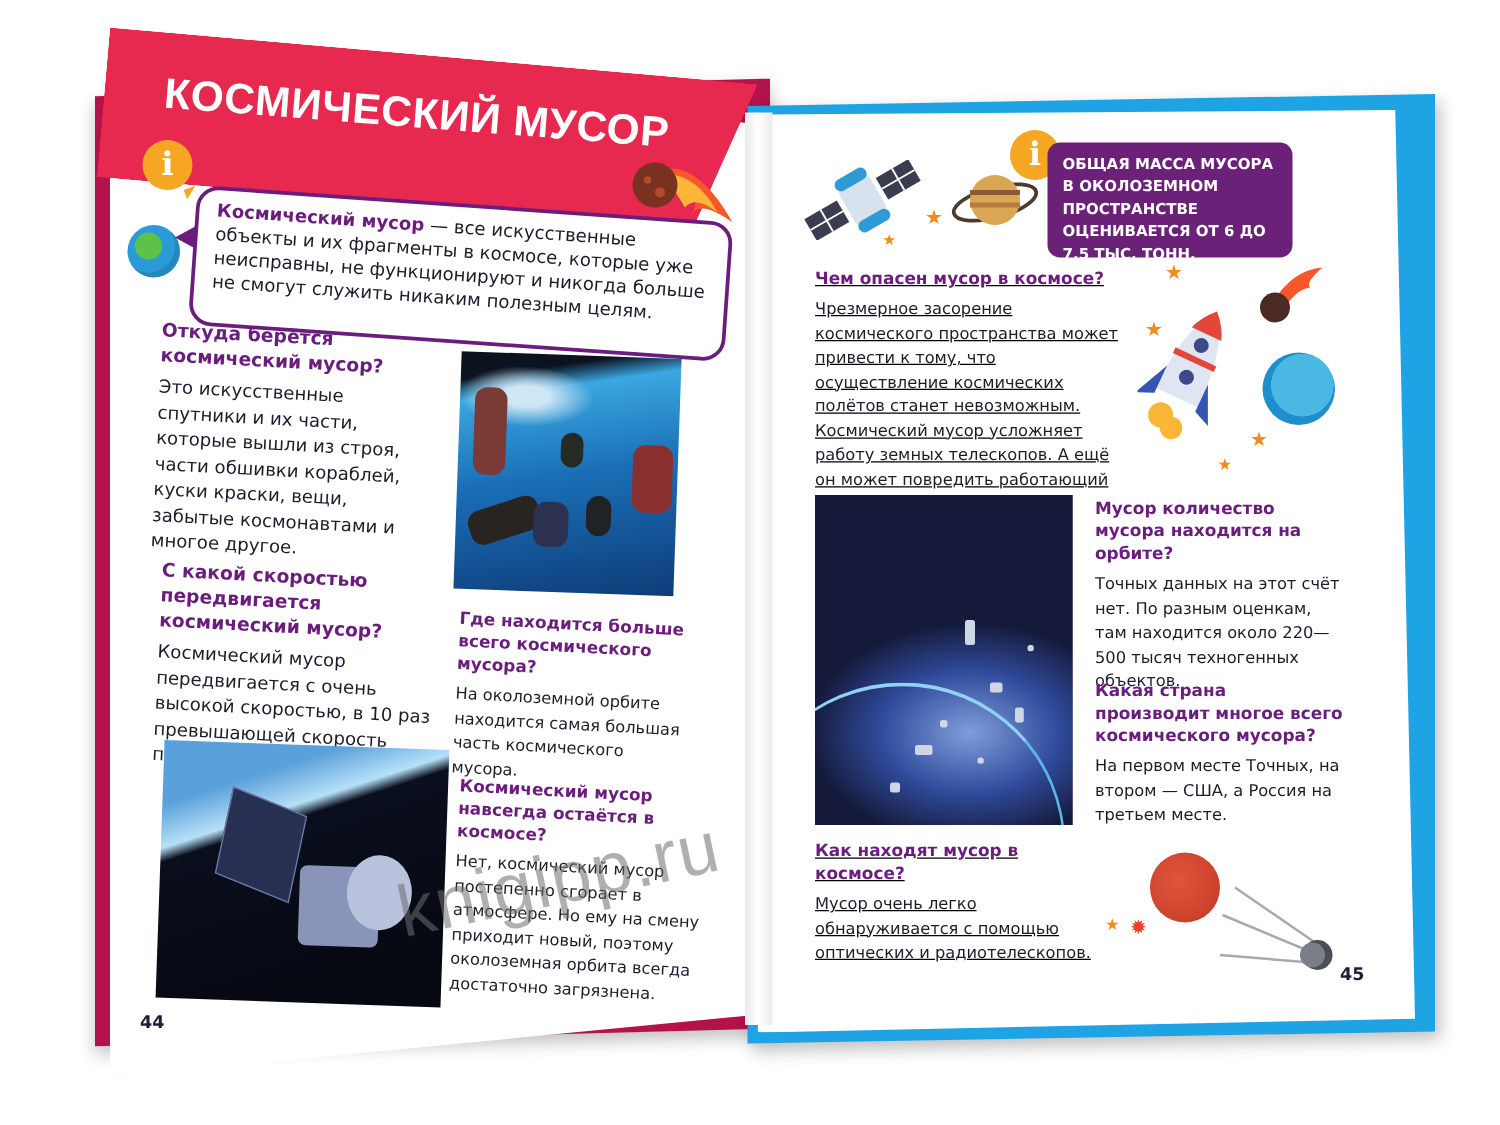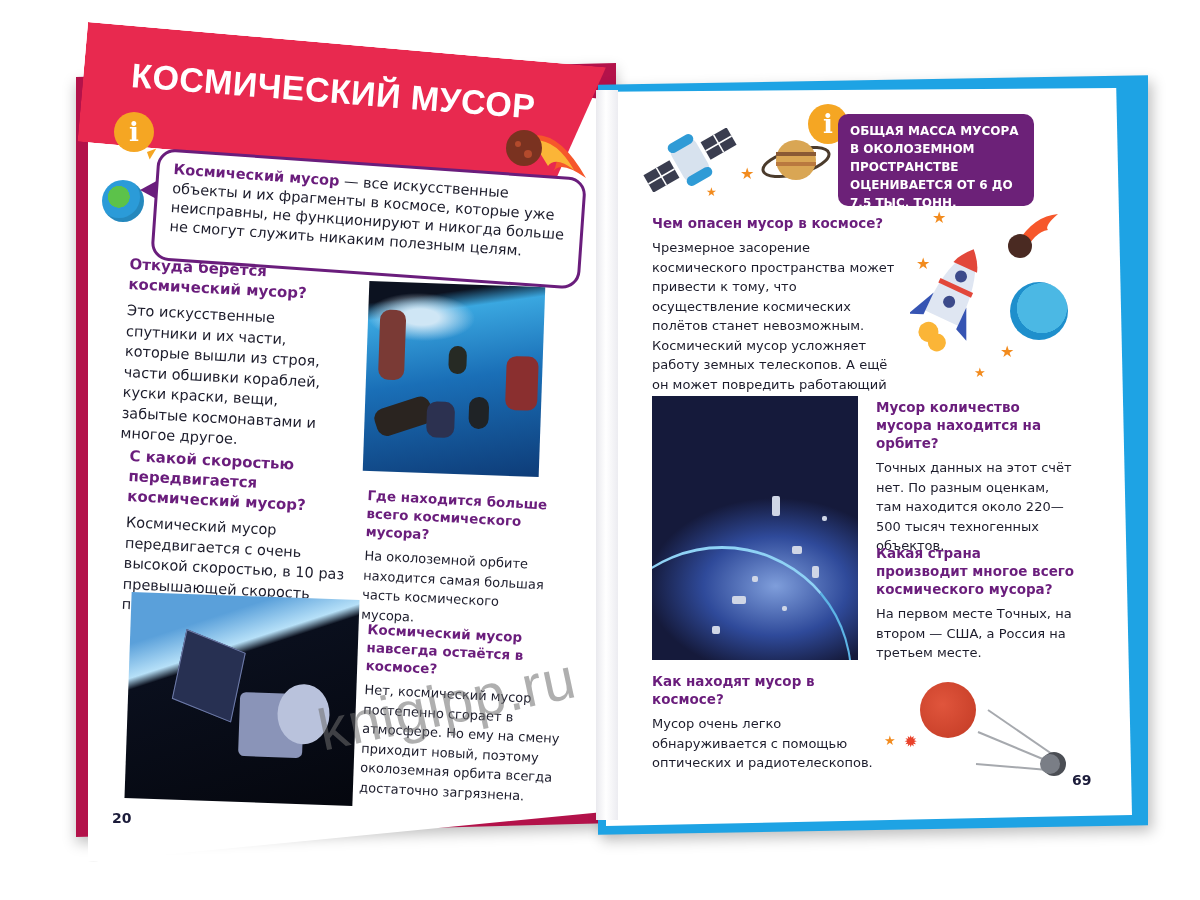--- a/index.html
+++ b/index.html
@@ -107,21 +107,21 @@
     <div class="q-small">Космический мусор навсегда остаётся в космосе?</div>
     <div class="a-small">Нет, космический мусор постепенно сгорает в атмосфере. Но ему на смену приходит новый, поэтому околоземная орбита всегда достаточно загрязнена.</div>
   </div>
 
   <div class="photo photo-satellite">
     <div style="position:absolute;left:50px;top:46px;width:60px;height:70px;background:#273052;transform:skew(-10deg,20deg);border:1px solid #6e7ba8;"></div>
     <div style="position:absolute;left:112px;top:96px;width:64px;height:64px;background:#8a94b8;border-radius:6px;"></div>
     <div style="position:absolute;left:150px;top:86px;width:52px;height:60px;background:#b9c2dc;border-radius:50%;"></div>
   </div>
 
-  <div class="page-num" style="left:112px;top:810px;">20</div>
+  <div class="page-num" style="left:112px;top:810px;">44</div>
 
   <div class="page page-right"></div>
   <div class="gutter"></div>
 
   <svg style="position:absolute;left:640px;top:128px;" width="100" height="64" viewBox="0 0 100 64">
     <g transform="rotate(-30 50 32)">
       <rect x="2" y="22" width="30" height="20" fill="#3a3d4f"></rect>
       <line x1="17" y1="22" x2="17" y2="42" stroke="#fff" stroke-width="1.5"></line>
       <line x1="2" y1="32" x2="32" y2="32" stroke="#fff" stroke-width="1.5"></line>
       <rect x="68" y="22" width="30" height="20" fill="#3a3d4f"></rect>
@@ -162,21 +162,21 @@
   <svg style="position:absolute;left:1004px;top:212px;" width="56" height="50" viewBox="0 0 56 50">
     <path d="M14 30 Q30 4 54 2 Q40 14 44 18 Q30 20 20 42Z" fill="#f6572b"></path>
     <circle cx="16" cy="34" r="12" fill="#4a2a22"></circle>
   </svg>
   <div style="position:absolute;left:1010px;top:282px;width:58px;height:58px;border-radius:50%;background:radial-gradient(circle at 55% 45%, #4bb8e4 0 55%, #1e8fcc 56%);"></div>
   <div class="star" style="left:932px;top:210px;">★</div>
   <div class="star" style="left:916px;top:256px;">★</div>
   <div class="star" style="left:1000px;top:344px;">★</div>
   <div class="star" style="left:974px;top:366px;font-size:13px;">★</div>
 
-  <div style="position:absolute;left:652px;top:214px;width:255px;">
+  <div style="position:absolute;left:652px;top:214px;width:255px;text-decoration:underline;">
     <div class="q-small">Чем опасен мусор в космосе?</div>
     <div class="a-small">Чрезмерное засорение космического пространства может привести к тому, что осуществление космических полётов станет невозможным. Космический мусор усложняет работу земных телескопов. А ещё он может повредить работающий спутник или нанести вред космонавту.</div>
   </div>
 
   <div class="photo photo-debris">
     <div style="position:absolute;left:-60px;top:150px;width:260px;height:260px;border-radius:50%;border-top:3px solid #8fd2f5;border-right:2px solid #5db5e6;"></div>
     <div class="dot" style="left:120px;top:100px;width:8px;height:20px;"></div>
     <div class="dot" style="left:140px;top:150px;width:10px;height:8px;"></div>
     <div class="dot" style="left:100px;top:180px;width:6px;height:6px;"></div>
     <div class="dot" style="left:160px;top:170px;width:7px;height:12px;"></div>
@@ -189,32 +189,32 @@
   <div style="position:absolute;left:876px;top:398px;width:200px;">
     <div class="q-small">Мусор количество мусора находится на орбите?</div>
     <div class="a-small">Точных данных на этот счёт нет. По разным оценкам, там находится около 220—500 тысяч техногенных объектов.</div>
   </div>
 
   <div style="position:absolute;left:876px;top:544px;width:200px;">
     <div class="q-small">Какая страна производит многое всего космического мусора?</div>
     <div class="a-small">На первом месте Точных, на втором — США, а Россия на третьем месте.</div>
   </div>
 
-  <div style="position:absolute;left:652px;top:672px;width:225px;">
+  <div style="position:absolute;left:652px;top:672px;width:225px;text-decoration:underline;">
     <div class="q-small">Как находят мусор в космосе?</div>
     <div class="a-small">Мусор очень легко обнаруживается с помощью оптических и радиотелескопов.</div>
   </div>
 
   <div style="position:absolute;left:920px;top:682px;width:56px;height:56px;border-radius:50%;background:radial-gradient(circle at 40% 40%, #e0553c, #c23a24);"></div>
   <svg style="position:absolute;left:972px;top:708px;" width="100" height="80" viewBox="0 0 100 80">
     <line x1="16" y1="2" x2="80" y2="46" stroke="#a6a9ae" stroke-width="2"></line>
     <line x1="6" y1="24" x2="78" y2="54" stroke="#a6a9ae" stroke-width="2"></line>
     <line x1="4" y1="56" x2="76" y2="62" stroke="#a6a9ae" stroke-width="2"></line>
     <circle cx="82" cy="56" r="12" fill="#4b4e54"></circle>
     <circle cx="78" cy="56" r="10" fill="#7a7e86"></circle>
   </svg>
   <div class="star" style="left:884px;top:734px;font-size:13px;">★</div>
   <div class="star" style="left:904px;top:734px;color:#e9412a;">✹</div>
 
-  <div class="page-num" style="left:1072px;top:772px;">69</div>
+  <div class="page-num" style="left:1072px;top:772px;">45</div>
 
   <div class="watermark">knigipp.ru</div>
 </div>
 
 </body></html>

